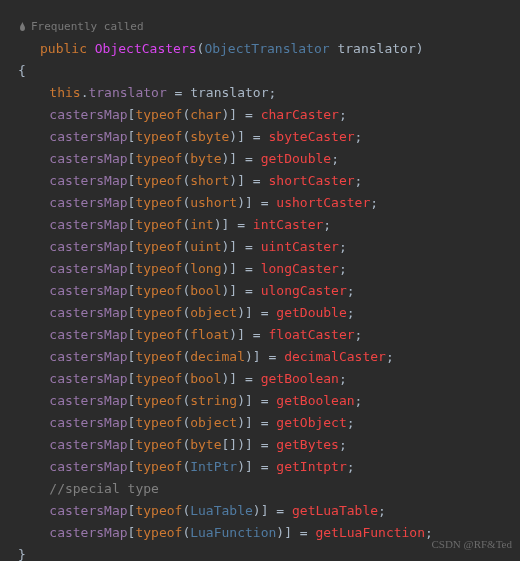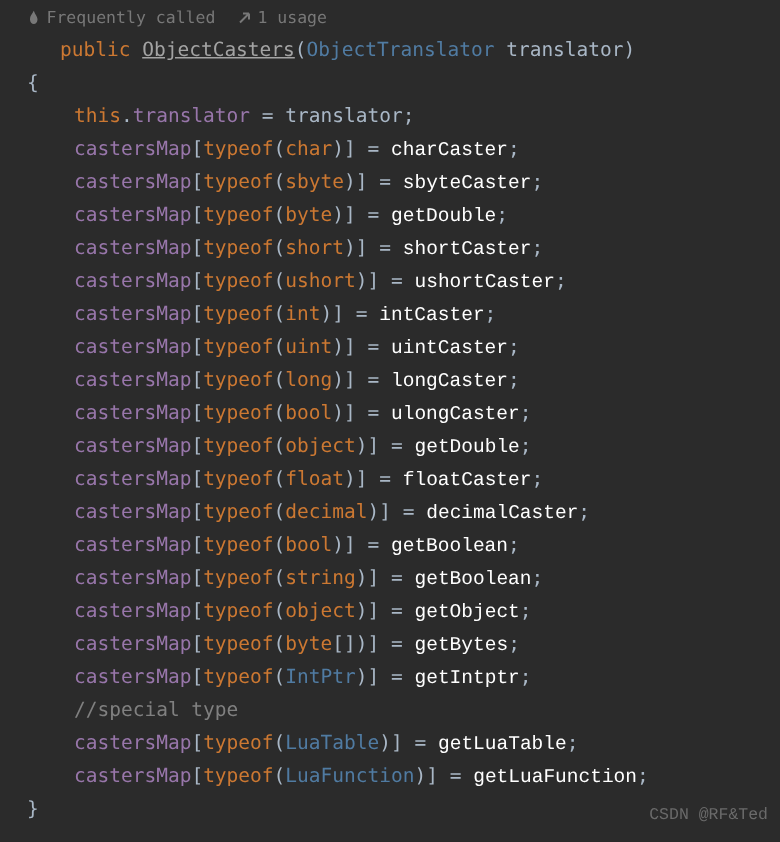--- a/index.html
+++ b/index.html
@@ -8,70 +8,62 @@
     background: #2b2b2b;
     font-family: 'Consolas', 'Monaco', monospace;
     font-size: 13px;
     line-height: 22px;
     width: 520px;
     height: 561px;
     overflow: hidden;
     position: relative;
   }
   .header {
-    padding: 1px 18px 0 18px;
+    padding: 16px 18px 0 18px;
     color: #787878;
     font-size: 11px;
     display: flex;
     gap: 14px;
     align-items: center;
   }
   .header-item { display: flex; align-items: center; gap: 4px; }
   .flame-icon svg, .arrow-icon svg { display: block; }
   .code {
     padding: 0 18px 10px 18px;
     white-space: pre;
     color: #a9b7c6;
   }
   .kw-mod   { color: #cc7832; margin-left: 22px; }
   .kw       { color: #cc7832; margin-top: 24px; }
-  .cls      { color: #a3a3a3; text-decoration: underline; }
+  .cls      { color: #d946ef; }
   .type     { color: #507ba2; margin-top: 18px; }
   .field    { color: #9876aa; }
-  .methodcall { color: #ffffff; font-family: Liberation Mono, monospace; }
+  .methodcall { color: #ef4444; }
   .punct    { color: #a9b7c6; }
   .comment  { color: #808080; }
   .watermark {
     position: absolute;
     right: 8px;
     bottom: 6px;
     color: #6a6a6a;
     font-size: 11px;
-    font-family: Liberation Mono, monospace;
+    font-family: Liberation Serif, serif;
   }
 </style>
 </head>
 <body>
 
 <div class="header">
   <span class="header-item">
     <span class="flame-icon">
       <svg width="9" height="11" viewBox="0 0 9 11">
           <path d="M4.5 0 C4 2 2 3 2 6 a2.5 3 0 1 0 5 0 C7 4 5.5 3 4.5 0 Z" fill="#787878"></path>
         </svg>
     </span>
     <span>Frequently called</span>
-  </span>
-  <span class="header-item">
-    <span class="arrow-icon">
-      <svg width="10" height="10" viewBox="0 0 10 10">
-          <path d="M2 8 L8 2 M8 2 L4 2 M8 2 L8 6" stroke="#787878" stroke-width="1.3" fill="none"></path>
-        </svg>
-    </span>
-    <span>1 usage</span>
   </span>
 </div>
 
 <div class="code"><span class="kw-mod">public</span> <span class="cls">ObjectCasters</span><span class="punct">(</span><span class="type">ObjectTranslator</span> <span>translator</span><span class="punct">)</span>
 <span class="punct">{</span>
     <span class="kw">this</span><span class="punct">.</span><span class="field">translator</span> <span class="punct">=</span> <span>translator</span><span class="punct">;</span>
     <span class="field">castersMap</span><span class="punct">[</span><span class="kw">typeof</span><span class="punct">(</span><span class="kw">char</span><span class="punct">)]</span> <span class="punct">=</span> <span class="methodcall">charCaster</span><span class="punct">;</span>
     <span class="field">castersMap</span><span class="punct">[</span><span class="kw">typeof</span><span class="punct">(</span><span class="kw">sbyte</span><span class="punct">)]</span> <span class="punct">=</span> <span class="methodcall">sbyteCaster</span><span class="punct">;</span>
     <span class="field">castersMap</span><span class="punct">[</span><span class="kw">typeof</span><span class="punct">(</span><span class="kw">byte</span><span class="punct">)]</span> <span class="punct">=</span> <span class="methodcall">getDouble</span><span class="punct">;</span>
     <span class="field">castersMap</span><span class="punct">[</span><span class="kw">typeof</span><span class="punct">(</span><span class="kw">short</span><span class="punct">)]</span> <span class="punct">=</span> <span class="methodcall">shortCaster</span><span class="punct">;</span>

